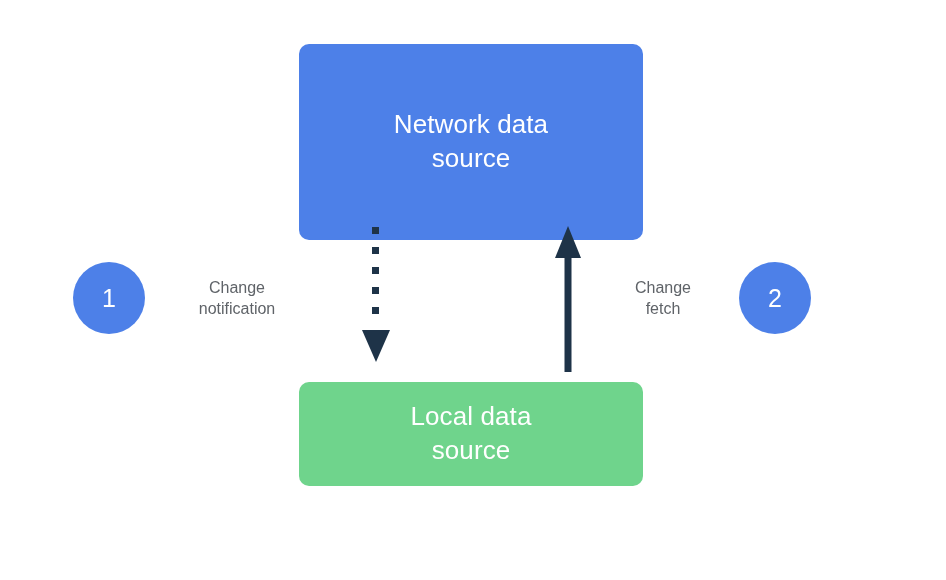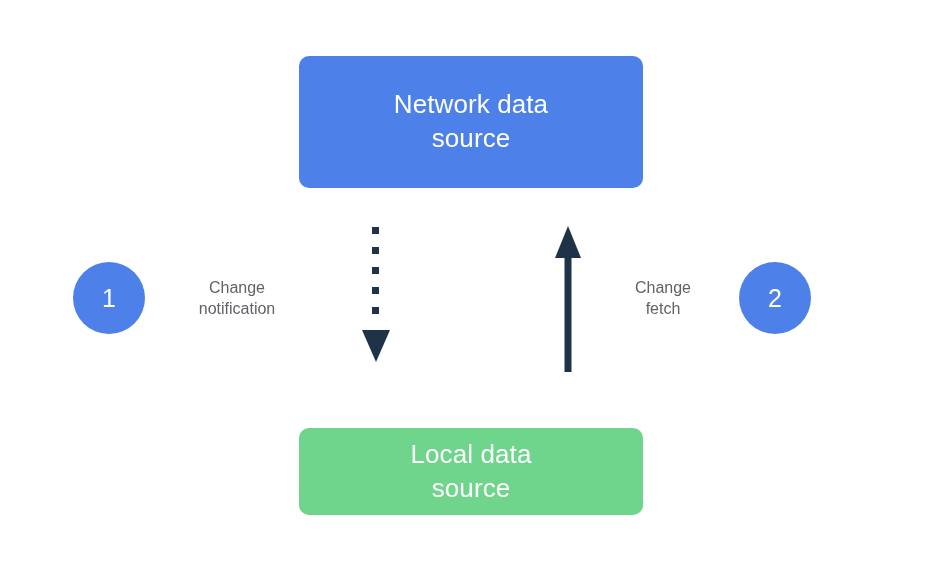--- a/index.html
+++ b/index.html
@@ -31,33 +31,32 @@
     font-size: 26px;
     line-height: 1.30;
     font-weight: 400;
     letter-spacing: 0.1px;
     box-sizing: border-box;
     padding: 4px 18px;
   }
 
   #network-box {
     left: 299px;
-    top: 56px;
+    top: 44px;
     width: 344px;
-    height: 132px;
+    height: 196px;
     background: #4d80e8;
   }
 
   #local-box {
     left: 299px;
     top: 382px;
     width: 344px;
-    height: 87px;
+    height: 104px;
     background: #6fd48c;
-    margin-top: 46px;
   }
 
   .node-box-label {
     display: block;
     white-space: pre-line;
   }
 
   
   .step-circle {
     position: absolute;

